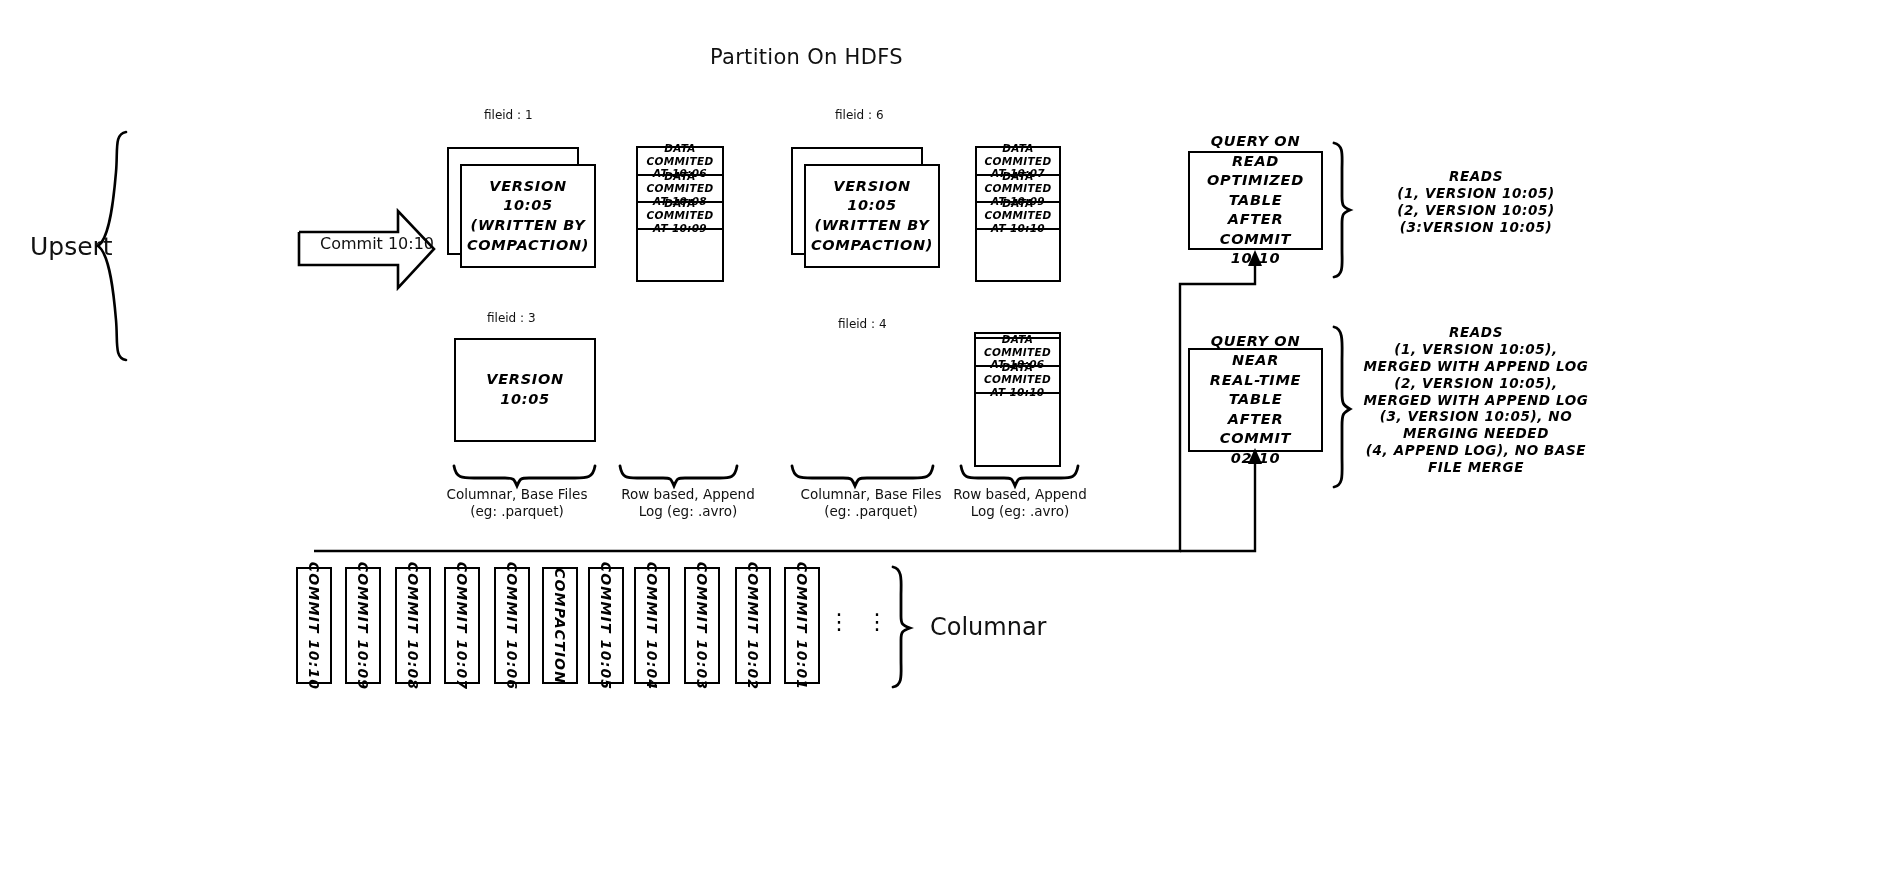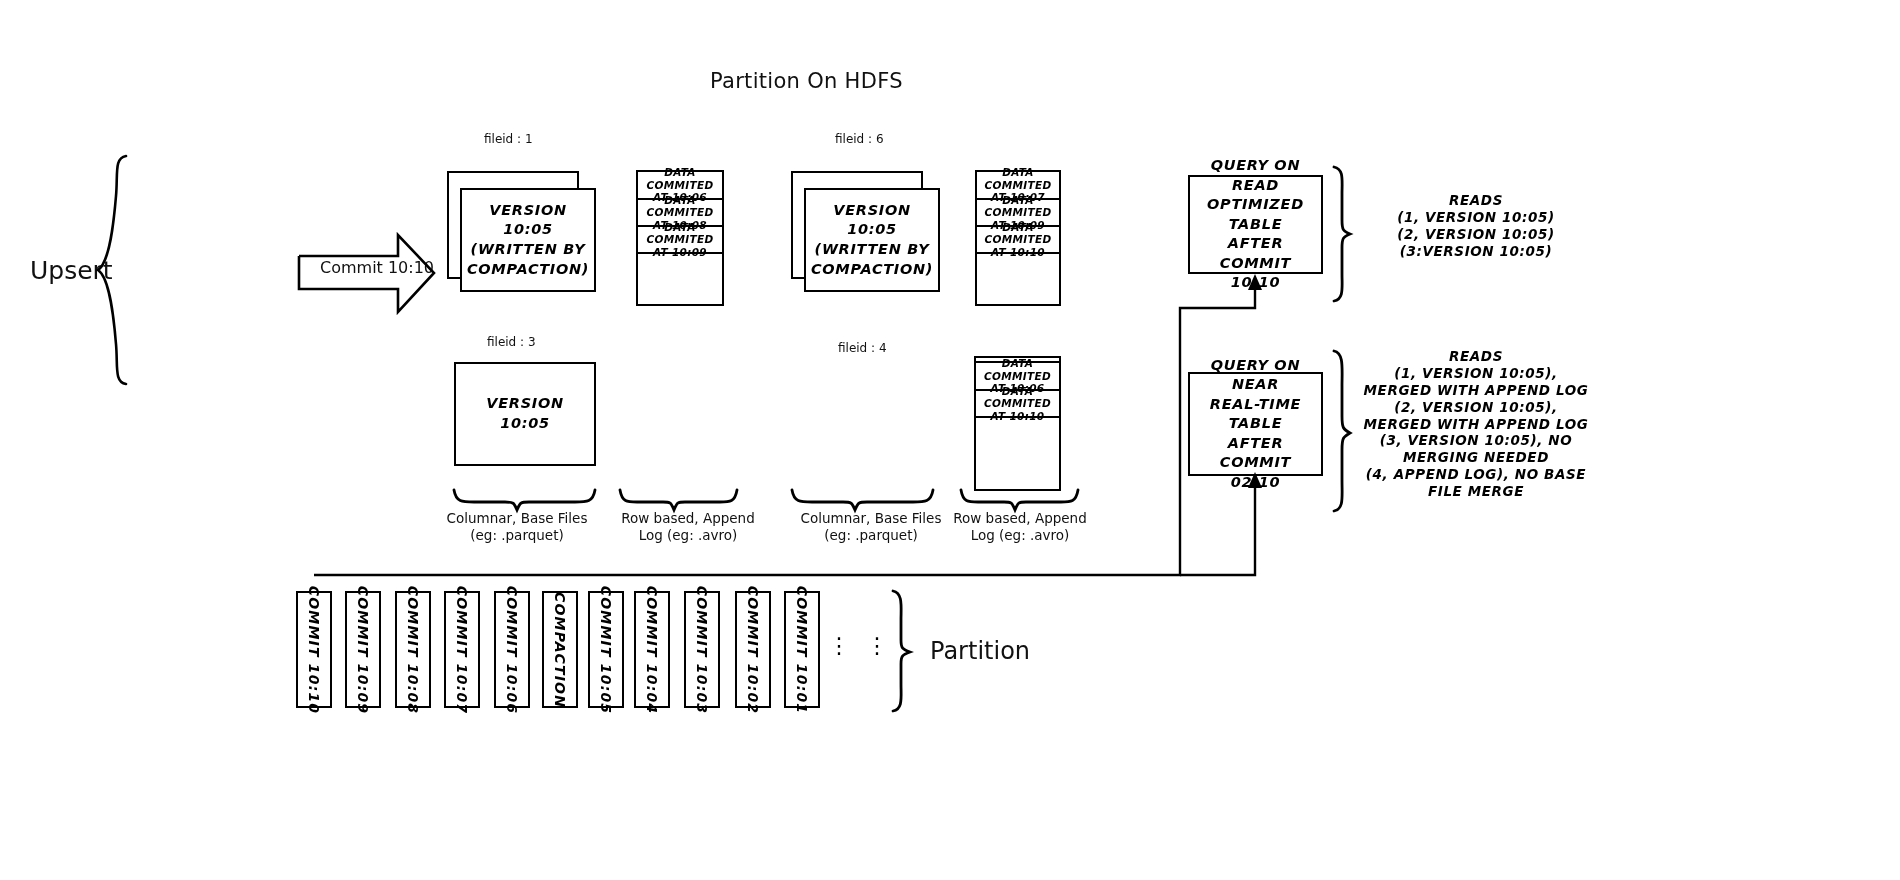--- a/index.html
+++ b/index.html
@@ -7,21 +7,21 @@
     margin: 0; padding: 0;
     background: #ffffff;
   }
   body {
     width: 1900px; height: 880px;
     position: relative;
     font-family: "DejaVu Sans", sans-serif;
     color: #000000;
     overflow: hidden;
   }
-  #canvas { position: absolute; left: 0; top: 0; width: 1900px; height: 844px; margin-top: 24px; }
+  #canvas { position: absolute; left: 0; top: 0; width: 1900px; height: 844px; }
 
   .abs { position: absolute; }
 
   
   .title {
     font-family: "DejaVu Sans", sans-serif;
     font-size: 21px;
     font-weight: 400;
     letter-spacing: 0.3px;
     white-space: nowrap;
@@ -277,21 +277,21 @@
   <div class="chip" style="left:735px; top:567px; width:36px; height:117px;">
     <div class="chip-text">COMMIT 10:02</div>
   </div>
   <div class="chip" style="left:784px; top:567px; width:36px; height:117px;">
     <div class="chip-text">COMMIT 10:01</div>
   </div>
 
   <div class="dots" style="left:828px; top:618px; width:18px;">⋮</div>
   <div class="dots" style="left:866px; top:618px; width:18px;">⋮</div>
 
-  <div class="abs timeline-label" style="left:930px; top:613px;">Partition</div>
+  <div class="abs timeline-label" style="left:930px; top:613px;">Columnar</div>
 
   <svg class="overlay" viewBox="0 0 1900 880">
 
     <path d="M126,132 C114,134 118,150 116,172 C114,196 110,238 98,246 C110,254 114,296 116,320 C118,342 114,358 126,360" stroke-width="2.6" stroke-linecap="round"></path>
 
     <polyline points="299,232 398,232 398,211 434,249 398,288 398,265 299,265 299,232" stroke-width="2.6" stroke-linejoin="miter"></polyline>
 
     <path d="M454,466 C456,478 462,478 474,478 L505,478 C514,478 514,479 517,486 C520,479 520,478 529,478 L575,478 C587,478 593,478 595,466" stroke-width="2.8" stroke-linecap="round"></path>
 
     <path d="M620,466 C622,478 627,478 637,478 L663,478 C671,478 671,479 674,486 C677,479 677,478 685,478 L720,478 C730,478 735,478 737,466" stroke-width="2.8" stroke-linecap="round"></path>

